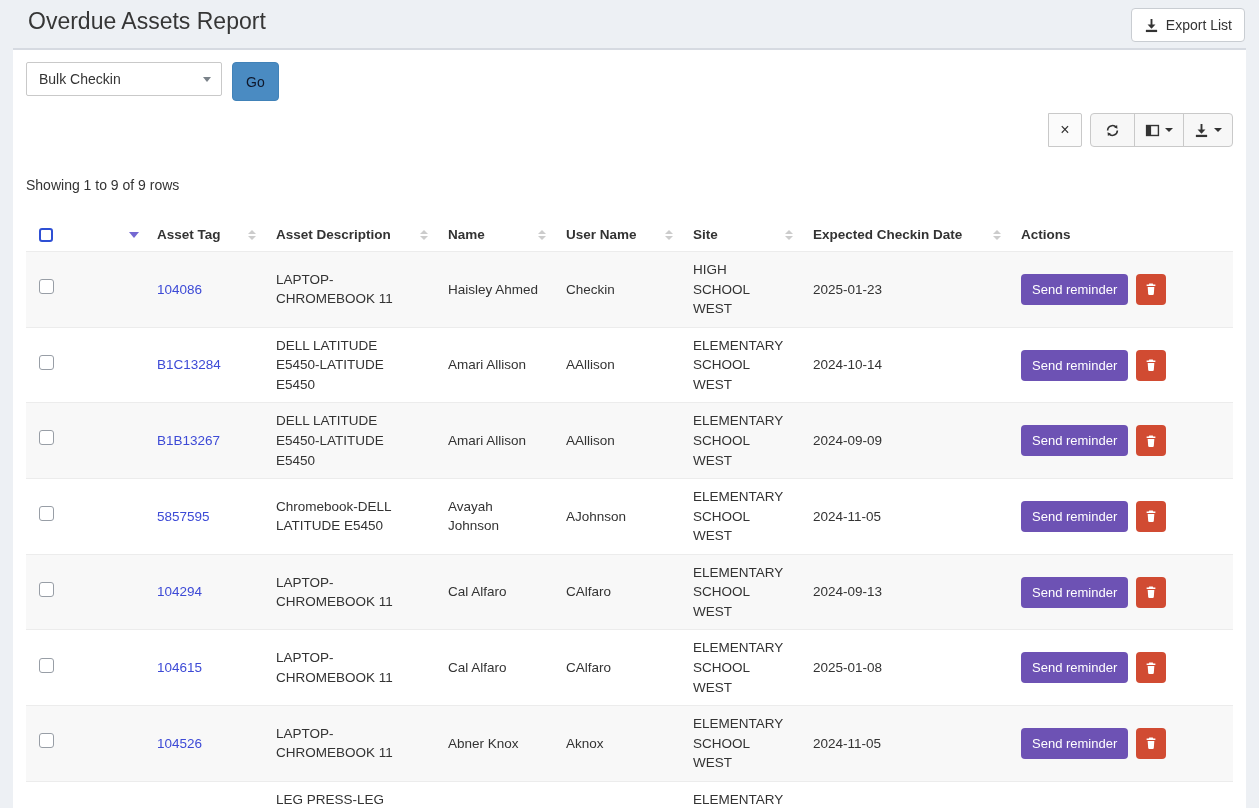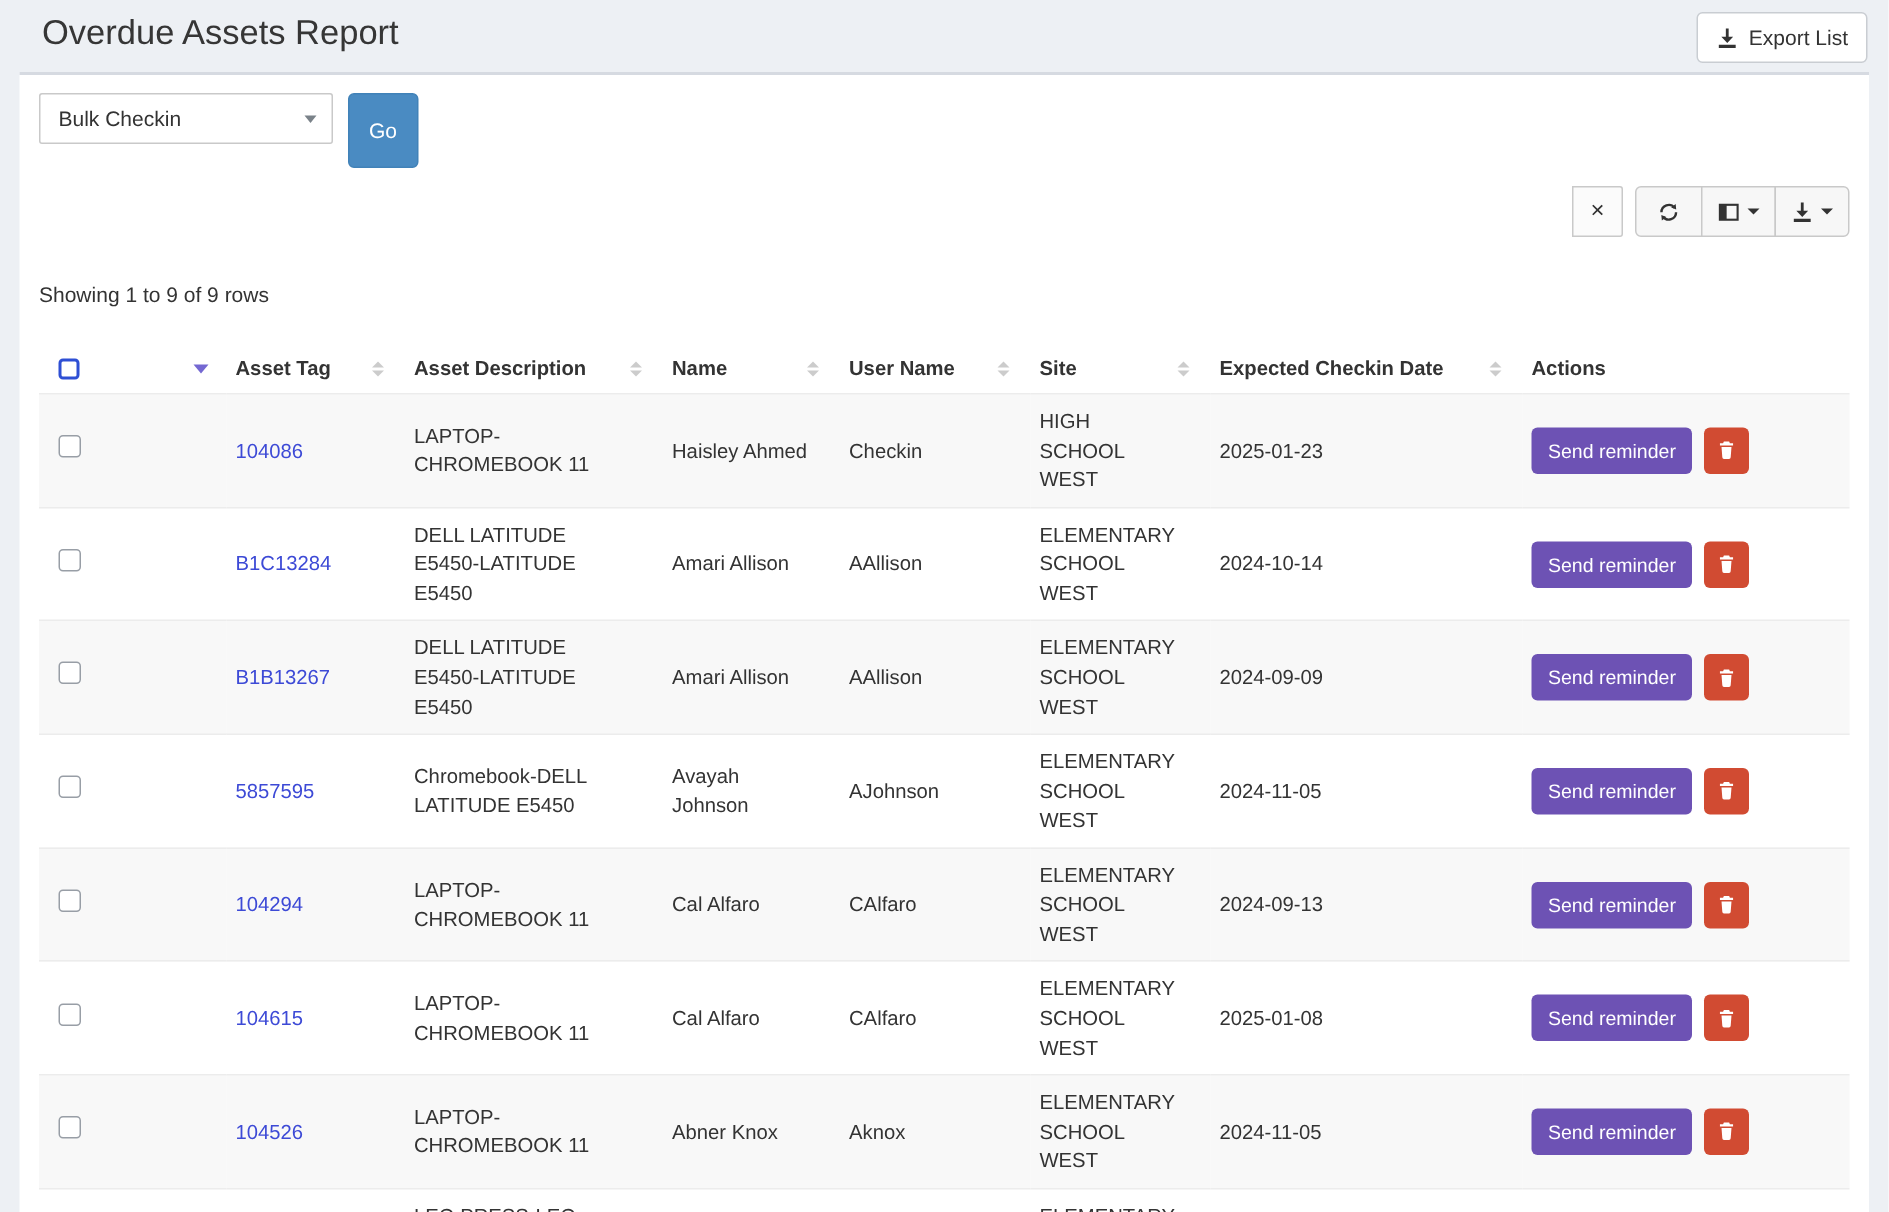--- a/index.html
+++ b/index.html
@@ -20,21 +20,21 @@
   .btn-export { background:#fff; border:1px solid #c9cdd2; color:#333; font-size:14px; padding:8px 12px;
     border-radius:4px; display:flex; align-items:center; gap:7px; cursor:pointer; font-family:inherit; }
 
   
   .card { margin:0 13px 9px; background:#fff; border-top:2px solid #d6dae1; padding:12px 13px 16px; min-height:729px; }
 
   .bulk-row { display:flex; gap:10px; margin-bottom:11px; }
   .select-box { width:196px; height:34px; border:1px solid #c9c9c9; border-radius:2px; background:#fff;
     display:flex; align-items:center; justify-content:space-between; padding:0 10px 0 12px; font-size:14px; cursor:pointer; }
   .caret-down { width:0; height:0; border-left:4.5px solid transparent; border-right:4.5px solid transparent; border-top:5px solid #7a8289; }
-  .btn-go { background:#4a8bc2; border:1px solid #4182b8; color:#ffffff; font-size:14px; height:50px; padding:0 13px;
+  .btn-go { background:#4a8bc2; border:1px solid #4182b8; color:#0f172a; font-size:14px; height:39px; padding:0 13px;
     border-radius:4px; cursor:pointer; font-family:inherit; }
 
   .toolbar-row { display:flex; justify-content:flex-end; align-items:center; gap:8px; margin-top:12px; }
   .search-group { display:flex; }
   .search-input { width:168px; height:34px; border:1px solid #c9c9c9; border-right:none; border-radius:2px 0 0 2px;
     padding:0 10px; font-size:14px; font-family:inherit; color:#333; outline:none; }
   .search-input::placeholder { color:#9a9a9a; }
   .btn-clear { width:34px; height:34px; background:#fbfbfb; border:1px solid #c9c9c9; border-radius:0 2px 2px 0;
     font-size:16px; line-height:1; color:#333; cursor:pointer; }
   .btn-group { display:flex; }

